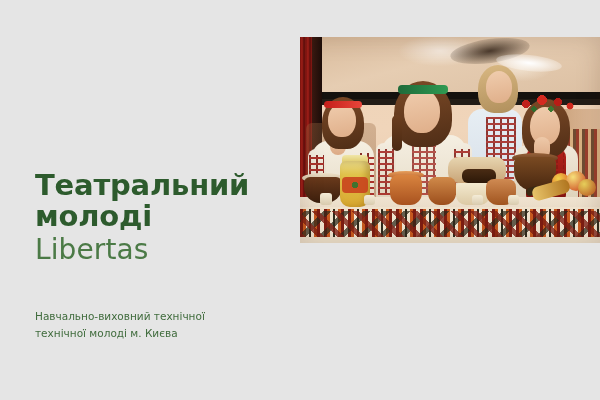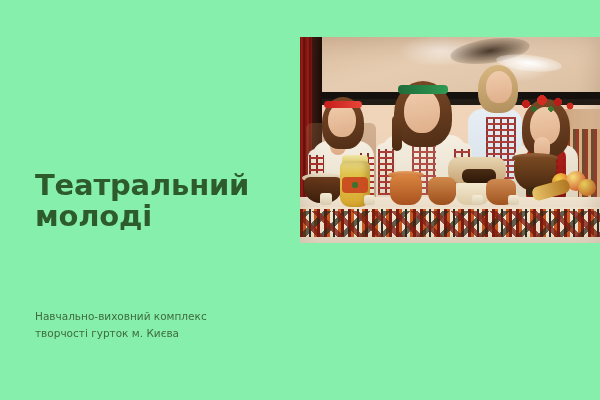--- a/index.html
+++ b/index.html
@@ -10,21 +10,21 @@
   body {
     width: 600px;
     height: 400px;
     overflow: hidden;
     font-family: "DejaVu Sans", "Liberation Sans", sans-serif;
   }
   #slide {
     position: relative;
     width: 600px;
     height: 400px;
-    background: #86efac;
+    background: #e5e5e5;
     overflow: hidden;
   }
 
   
   #text-block {
     position: absolute;
     left: 35px;
     top: 170px;
     width: 245px;
   }
@@ -335,25 +335,26 @@
   }
 </style>
 </head>
 <body>
 
 <div id="slide">
 
   <div id="text-block">
     <div id="title-line1">Театральний</div>
     <div id="title-line2">молоді</div>
+    <div id="title-line3">Libertas</div>
   </div>
 
   <div id="subtitle">
-    <div>Навчально-виховний комплекс</div>
-    <div>творчості гурток м. Києва</div>
+    <div>Навчально-виховний технічної</div>
+    <div>технічної молоді м. Києва</div>
   </div>
 
   <div id="photo">
 
     <div class="ph wall"></div>
     <div class="ph screen"></div>
     <div class="ph screen-blob1"></div>
     <div class="ph screen-blob2"></div>
     <div class="ph screen-frame-bottom"></div>
     <div class="ph screen-dark-strip"></div>

